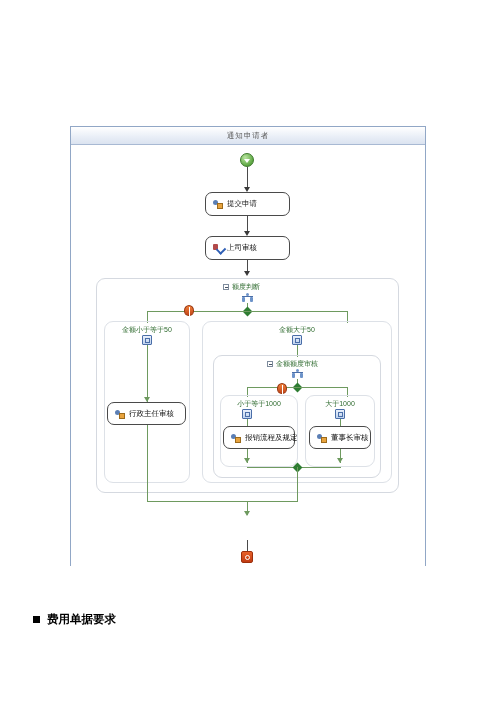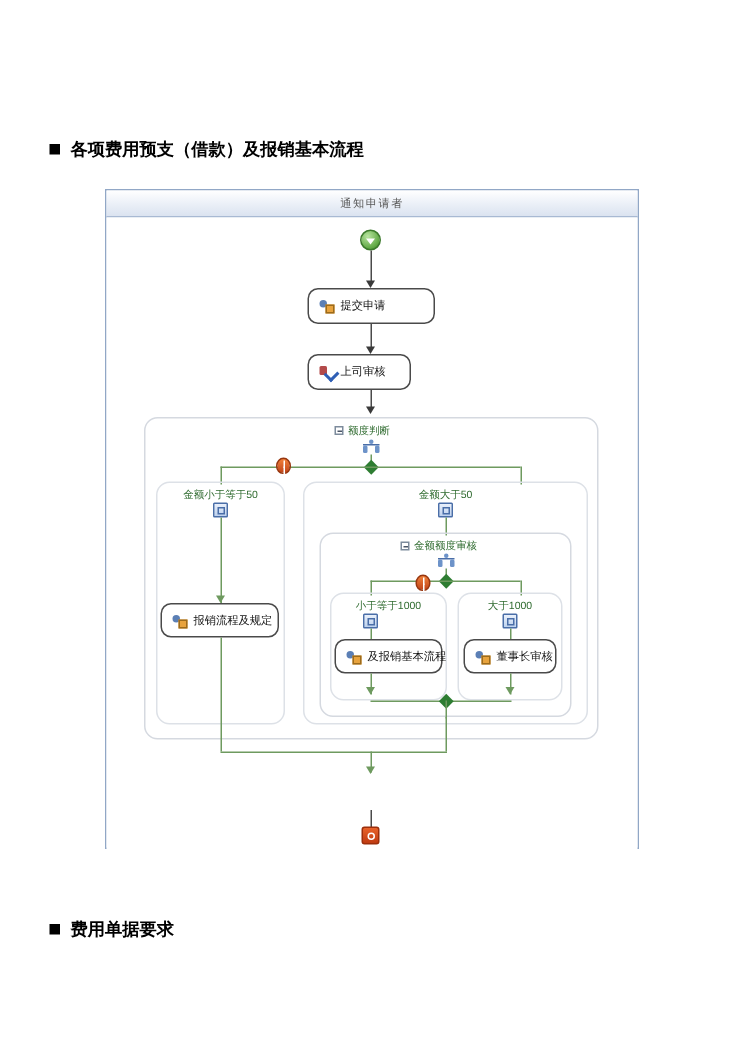--- a/index.html
+++ b/index.html
@@ -203,45 +203,41 @@
     box-shadow:0 4px 0 0 #ffffff;
     margin-top:-2px;
   }
 </style>
 </head>
 <body>
 
 <div class="page">
 
 
-  <div class="section-heading" id="heading-1">
-    <span class="bullet"></span>
-    <span>各项费用预支（借款）及报销基本流程</span>
-  </div>
 
   <div class="wf-panel">
 
     <div class="wf-header">通知申请者</div>
 
     <div class="wf-canvas">
 
       <div class="start-marker" style="left:169px;top:8px;"></div>
 
       <div class="vline dark" style="left:176px;top:22px;height:21px;"></div>
       <div class="arrow-down dark" style="left:172.5px;top:42px;"></div>
 
       <div class="node" style="left:134px;top:47px;width:85px;height:24px;">
         <span class="ico ico-person"></span>
         <span class="nlabel">提交申请</span>
       </div>
 
       <div class="vline dark" style="left:176px;top:71px;height:16px;"></div>
       <div class="arrow-down dark" style="left:172.5px;top:86px;"></div>
 
-      <div class="node" style="left:134px;top:91px;width:69px;height:24px;">
+      <div class="node" style="left:134px;top:91px;width:85px;height:24px;">
         <span class="ico ico-check"></span>
         <span class="nlabel">上司审核</span>
       </div>
 
       <div class="vline dark" style="left:176px;top:115px;height:12px;"></div>
       <div class="arrow-down dark" style="left:172.5px;top:126px;"></div>
 
       <div class="region" style="left:25px;top:133px;width:303px;height:215px;"></div>
 
       <div class="comp-label" style="left:152px;top:137px;">
@@ -265,21 +261,21 @@
       <div class="warn-ico" style="left:113px;top:160px;"></div>
 
       <div class="region inner" style="left:33px;top:176px;width:86px;height:162px;"></div>
       <div class="cond-label" style="left:38px;top:180px;width:76px;">金额小于等于50</div>
       <div class="cond-ico" style="left:71px;top:190px;"></div>
       <div class="vline" style="left:76px;top:200px;height:58px;"></div>
       <div class="arrow-down" style="left:72.5px;top:252px;"></div>
 
       <div class="node" style="left:36px;top:257px;width:79px;height:23px;">
         <span class="ico ico-person"></span>
-        <span class="nlabel">报销流程及规定</span>
+        <span class="nlabel">行政主任审核</span>
       </div>
       <div class="vline" style="left:76px;top:280px;height:76px;"></div>
 
       <div class="region inner" style="left:131px;top:176px;width:190px;height:162px;"></div>
       <div class="cond-label" style="left:186px;top:180px;width:80px;">金额大于50</div>
       <div class="cond-ico" style="left:221px;top:190px;"></div>
       <div class="vline" style="left:226px;top:200px;height:12px;"></div>
 
       <div class="region" style="left:142px;top:210px;width:168px;height:123px;"></div>
 
@@ -303,21 +299,21 @@
 
       <div class="warn-ico" style="left:206px;top:238px;"></div>
 
       <div class="region inner" style="left:149px;top:250px;width:78px;height:72px;"></div>
       <div class="cond-label" style="left:152px;top:254px;width:72px;">小于等于1000</div>
       <div class="cond-ico" style="left:171px;top:264px;"></div>
       <div class="vline" style="left:176px;top:274px;height:8px;"></div>
 
       <div class="node" style="left:152px;top:281px;width:72px;height:23px;">
         <span class="ico ico-person"></span>
-        <span class="nlabel">及报销基本流程</span>
+        <span class="nlabel">报销流程及规定</span>
       </div>
       <div class="vline" style="left:176px;top:304px;height:14px;"></div>
       <div class="arrow-down" style="left:172.5px;top:313px;"></div>
 
       <div class="region inner" style="left:234px;top:250px;width:70px;height:72px;"></div>
       <div class="cond-label" style="left:236px;top:254px;width:66px;">大于1000</div>
       <div class="cond-ico" style="left:264px;top:264px;"></div>
       <div class="vline" style="left:269px;top:274px;height:8px;"></div>
 
       <div class="node" style="left:238px;top:281px;width:62px;height:23px;">

